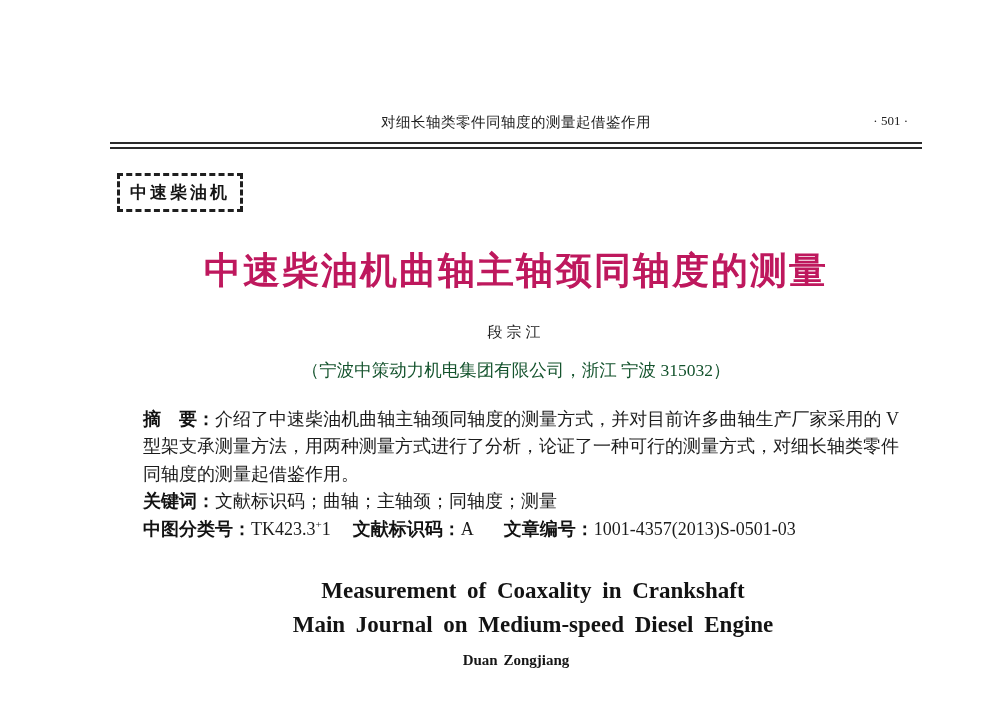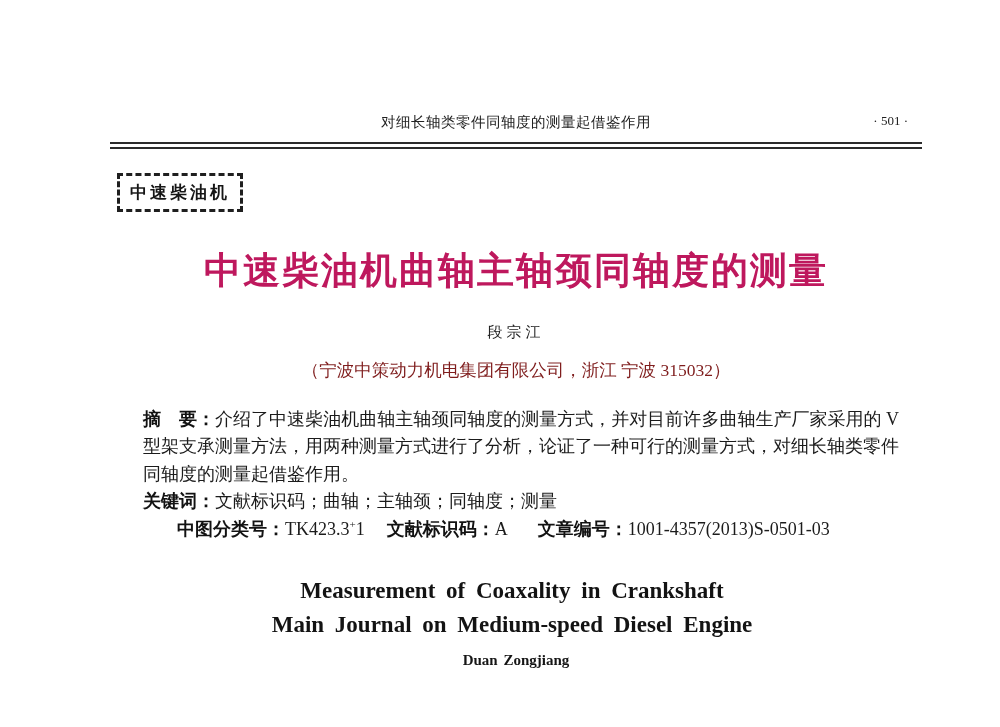--- a/index.html
+++ b/index.html
@@ -93,21 +93,21 @@
     letter-spacing: 4px;
     color: #1d1d1d;
   }
   .affiliation-zh {
     position: absolute;
     top: 358px;
     left: 110px;
     width: 812px;
     text-align: center;
     font-size: 17.5px;
-    color: #7f1d1d;
+    color: #14532d;
   }
 
   
   .meta-block {
     position: absolute;
     left: 143px;
     top: 406px;
     width: 756px;
     font-size: 18px;
     line-height: 27.4px;
@@ -123,35 +123,35 @@
     font-family: "Liberation Sans", sans-serif;
     font-weight: bold;
     color: #121212;
   }
   .meta-text {
     font-family: "Liberation Serif", serif;
   }
   .classification-p {
     white-space: nowrap;
   }
-  .clc-group { margin-right: 22px; margin-left: 34px; }
+  .clc-group { margin-right: 22px; }
   .doc-group { margin-right: 30px; margin-top: 16px; }
   .class-value {
     font-family: "Liberation Serif", serif;
   }
   .class-value sup {
     font-size: 11px;
     line-height: 0;
   }
 
   
   .title-en {
     position: absolute;
     top: 574px;
-    left: 106px;
+    left: 127px;
     width: 812px;
     text-align: center;
     font-family: "Liberation Serif", serif;
     font-weight: bold;
     font-size: 23px;
     line-height: 34px;
     word-spacing: 5px;
     color: #131313;
   }
   .author-en {

